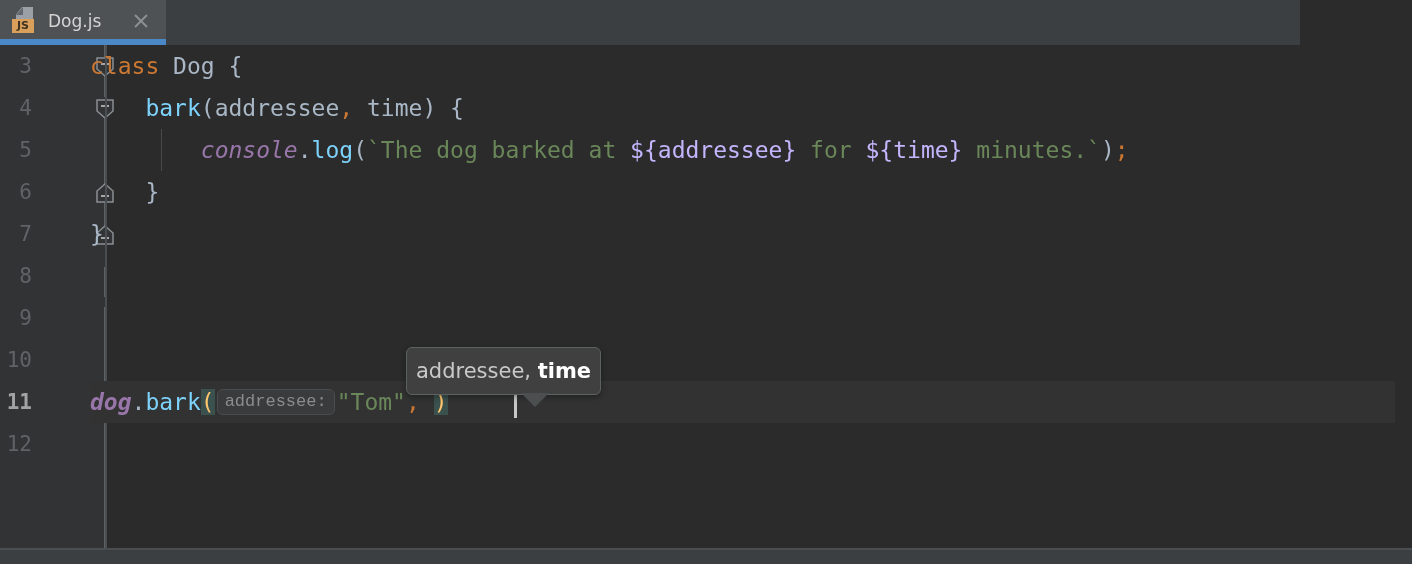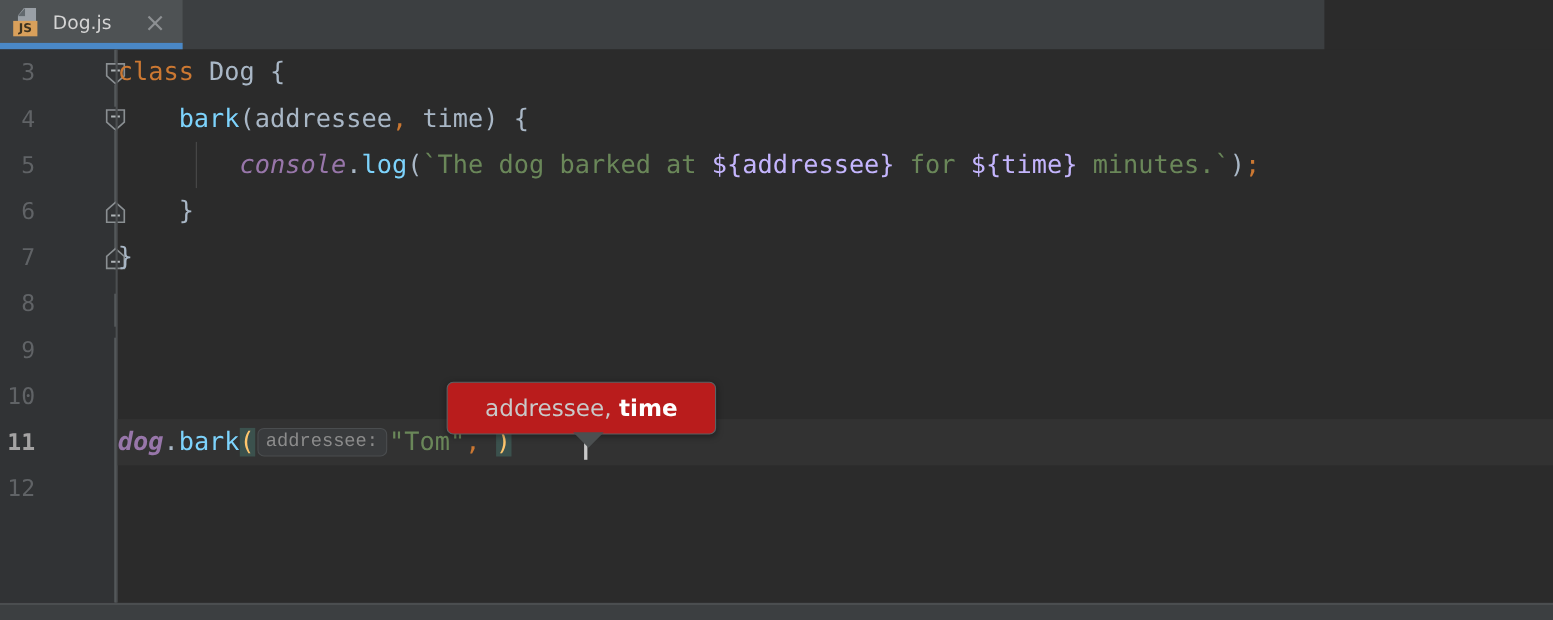--- a/index.html
+++ b/index.html
@@ -19,21 +19,21 @@
     position: relative;
     width: 1412px;
     height: 564px;
     background: #2b2b2b;
   }
 
   
   #tabbar {
     position: absolute;
     left: 0; top: 0;
-    width: 1204px;
+    width: 1300px;
     height: 45px;
     background: #3c3f41;
   }
   #tab-active {
     position: absolute;
     left: 0; top: 0;
     width: 166px;
     height: 45px;
     background: #4e5254;
     box-sizing: border-box;
@@ -148,21 +148,21 @@
   .fold-marker {
     position: absolute;
     left: 6px;
     width: 22px; height: 22px;
   }
   .fold-marker svg { display: block; }
 
   
   #code {
     position: absolute;
-    left: 107px; top: 0;
+    left: 90px; top: 0;
     width: 1305px;
     height: 503px;
   }
   .line {
     position: absolute;
     left: 0;
     width: 1305px;
     height: 42px;
     font-family: "DejaVu Sans Mono", monospace;
     font-size: 23px;
@@ -214,24 +214,24 @@
     width: 3px;
     height: 32px;
     background: #c8c8c8;
     top: 5px;
   }
 
   
   #tooltip {
     position: absolute;
     left: 406px; top: 302px;
-    background: #b91c1c;
+    background: #404040;
     border: 1px solid #5c6163;
     border-radius: 6px;
-    padding: 9px 34px;
+    padding: 9px 9px;
     box-shadow: 0 2px 6px rgba(0,0,0,0.35);
   }
   #tooltip .tip-text {
     font-family: "DejaVu Sans", sans-serif;
     font-size: 21px;
     line-height: 28px;
     white-space: nowrap;
   }
   #tooltip .tip-normal { color: #c9c9c9; }
   #tooltip .tip-bold   { color: #ffffff; font-weight: bold; }

